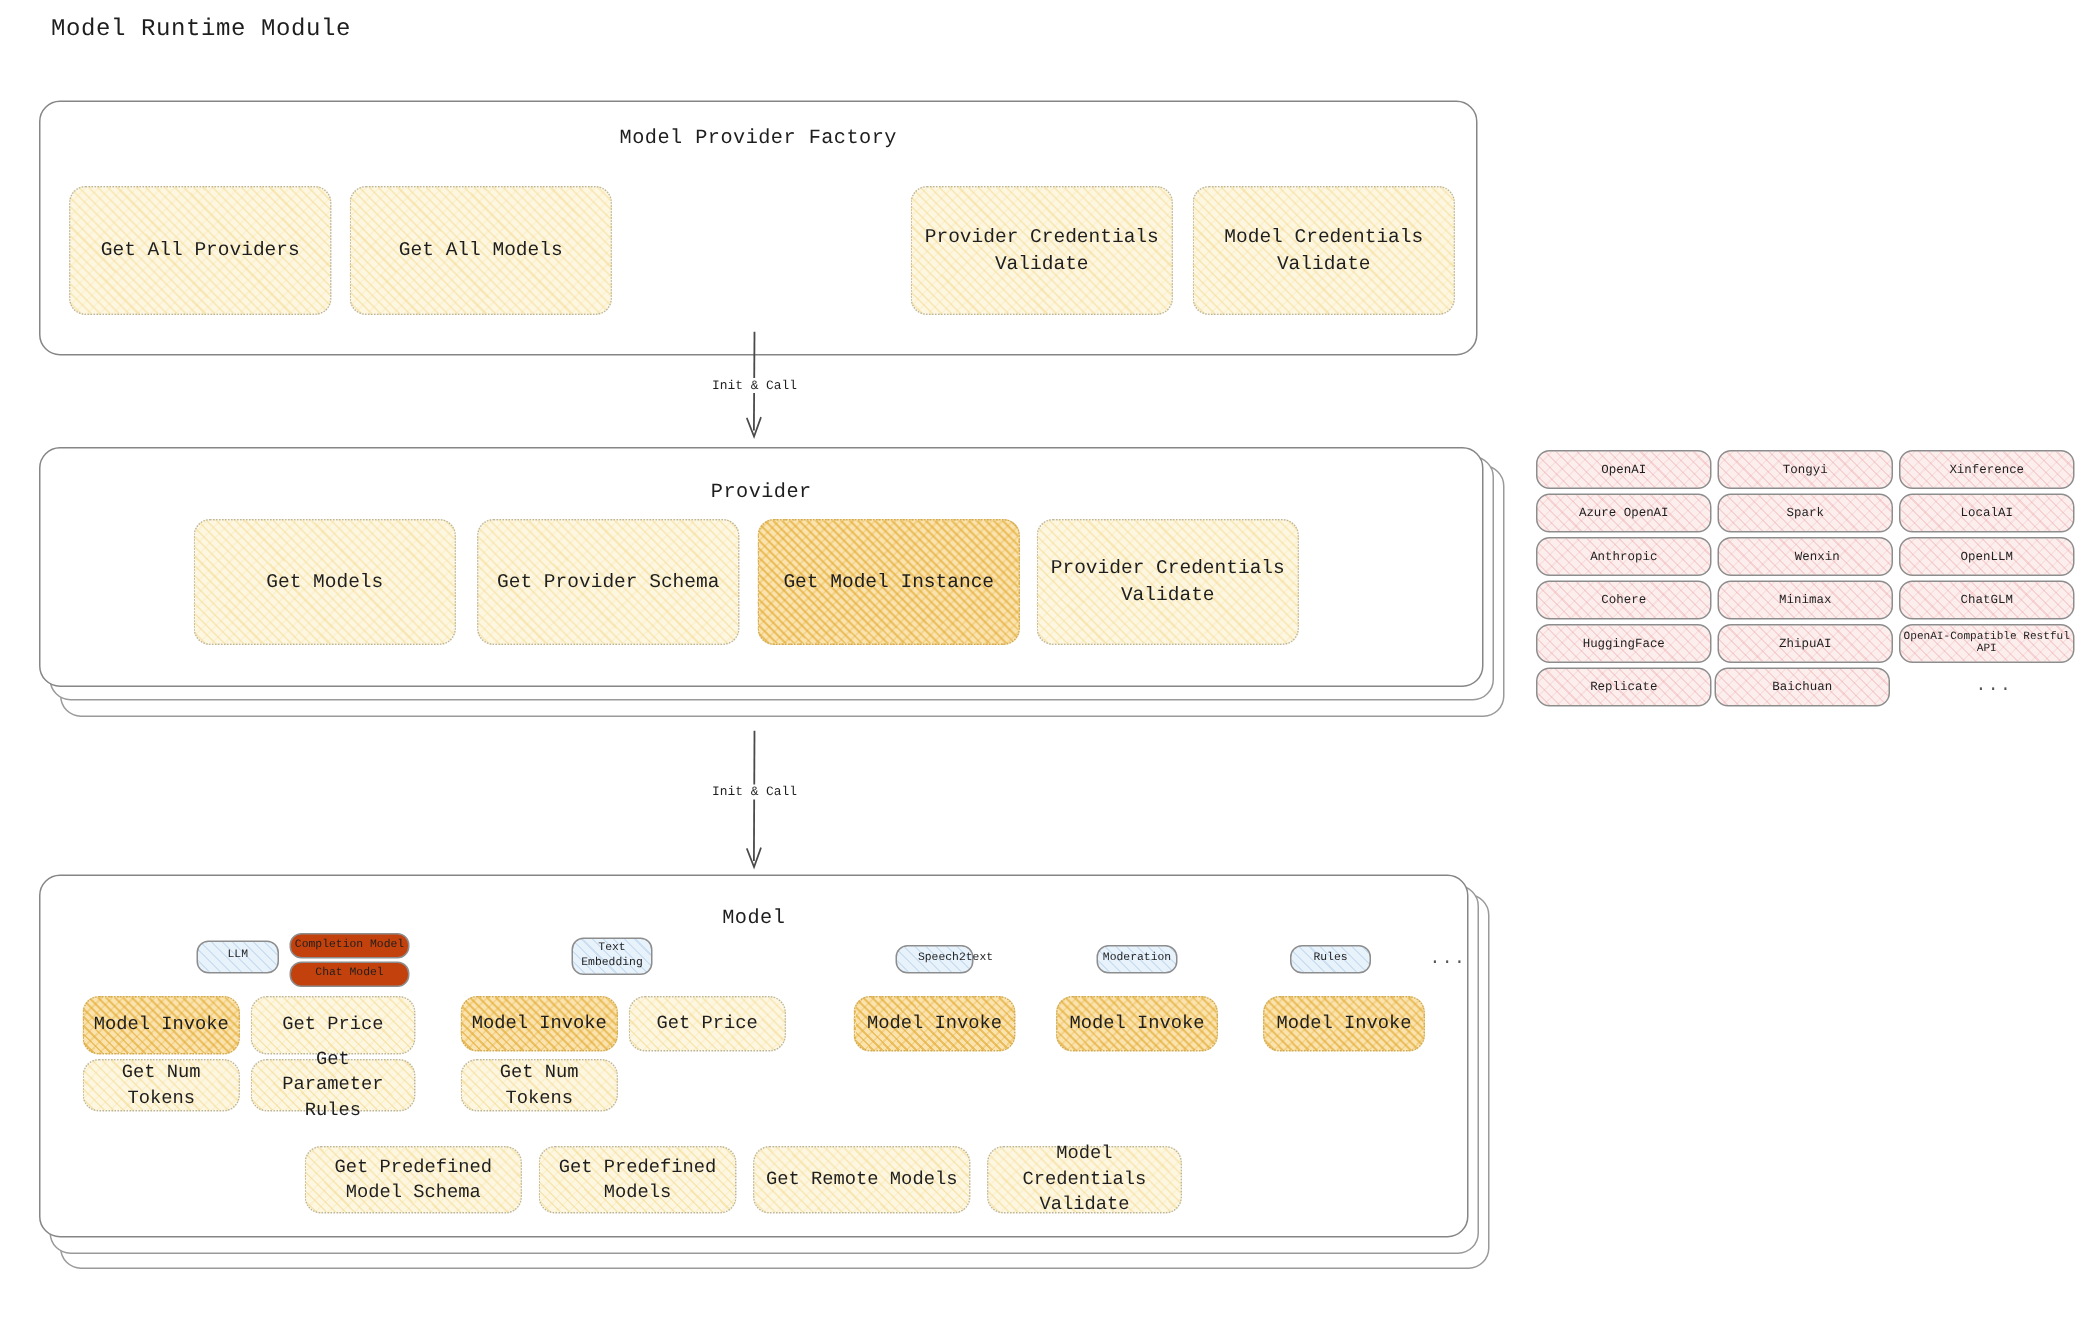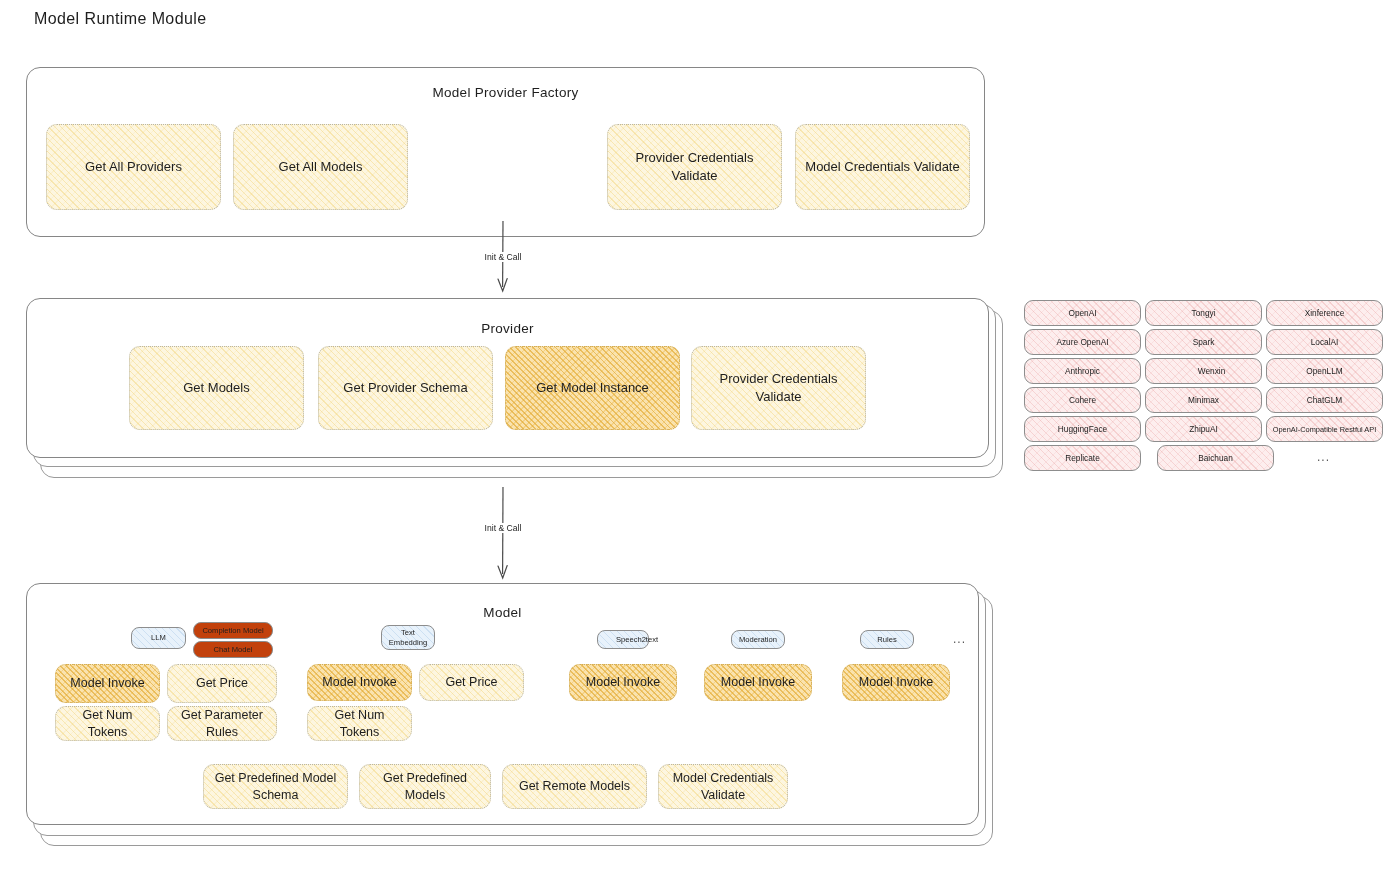--- a/index.html
+++ b/index.html
@@ -9,21 +9,21 @@
     height: 880px;
     background: #ffffff;
     font-family: "DejaVu Sans", sans-serif;
     overflow: hidden;
     position: relative;
   }
 
   #canvas { position: relative; width: 1393px; height: 880px; }
 
   
-  .sketch { font-family: Liberation Sans, sans-serif; color: #1e1e1e; }
+  .sketch { font-family: Liberation Mono, monospace; color: #1e1e1e; }
 
   .page-title {
     position: absolute;
     left: 34px; top: 10px;
     font-size: 16px;
     letter-spacing: .4px;
     color: #1e1e1e;
   }
 
   
@@ -215,21 +215,21 @@
     <div class="chip sketch" style="left:0px; top:58px; width:117px; height:26px;">Anthropic</div>
     <div class="chip sketch" style="left:0px; top:87px; width:117px; height:26px;">Cohere</div>
     <div class="chip sketch" style="left:0px; top:116px; width:117px; height:26px;">HuggingFace</div>
     <div class="chip sketch" style="left:0px; top:145px; width:117px; height:26px;">Replicate</div>
 
     <div class="chip sketch" style="left:121px; top:0px; width:117px; height:26px;">Tongyi</div>
     <div class="chip sketch" style="left:121px; top:29px; width:117px; height:26px;">Spark</div>
     <div class="chip sketch" style="left:121px; top:58px; width:117px; height:26px;padding-left:16px;">Wenxin</div>
     <div class="chip sketch" style="left:121px; top:87px; width:117px; height:26px;">Minimax</div>
     <div class="chip sketch" style="left:121px; top:116px; width:117px; height:26px;">ZhipuAI</div>
-    <div class="chip sketch" style="left:133px; top:145px; width:117px; height:26px;">Baichuan</div>
+    <div class="chip sketch" style="left:119px; top:145px; width:117px; height:26px;">Baichuan</div>
 
     <div class="chip sketch" style="left:242px; top:0px; width:117px; height:26px;">Xinference</div>
     <div class="chip sketch" style="left:242px; top:29px; width:117px; height:26px;">LocalAI</div>
     <div class="chip sketch" style="left:242px; top:58px; width:117px; height:26px;">OpenLLM</div>
     <div class="chip sketch" style="left:242px; top:87px; width:117px; height:26px;">ChatGLM</div>
     <div class="chip sketch" style="left:242px; top:116px; width:117px; height:26px; font-size:7.4px;">OpenAI-Compatible Restful API</div>
     <div class="ellipsis sketch" style="left:293px; top:150px;">...</div>
   </div>
 
   <div class="arrow" style="left:503px; top:487px; width:1px; height:96px;">

